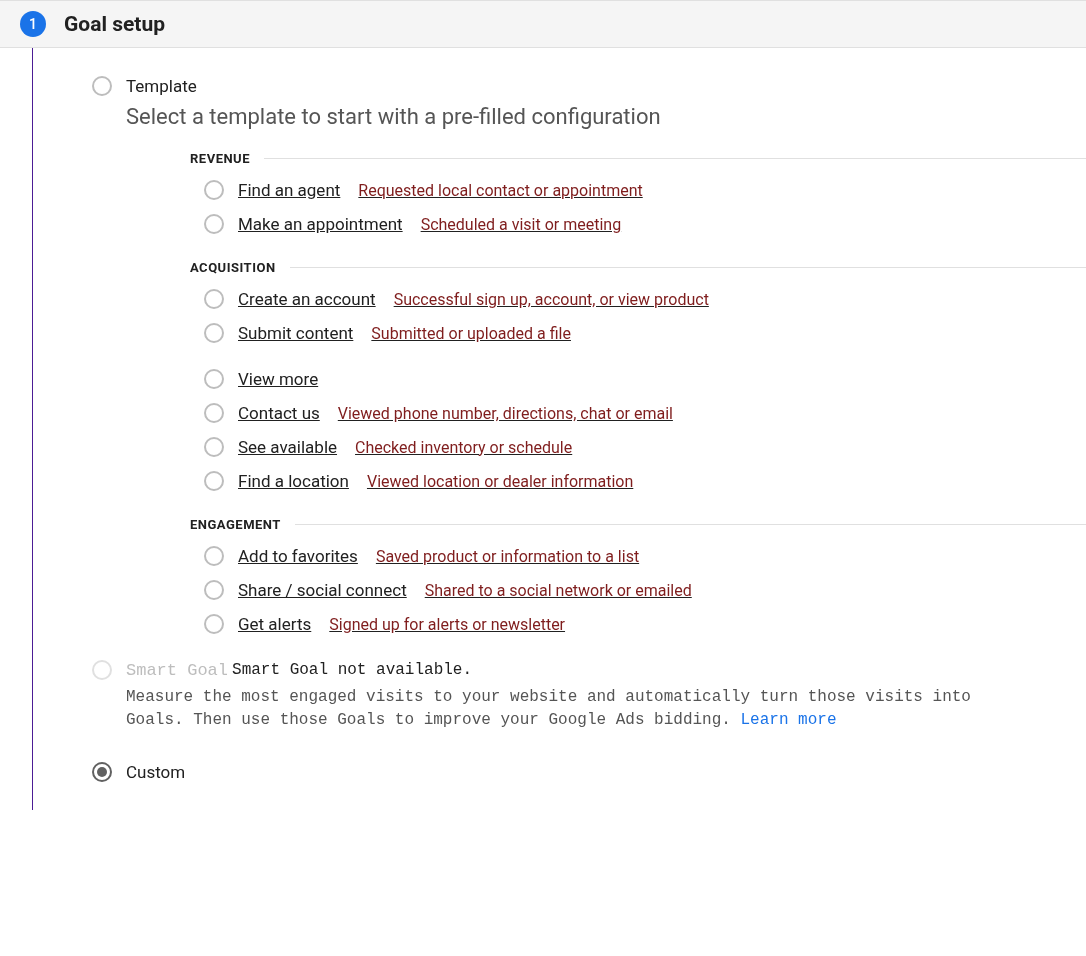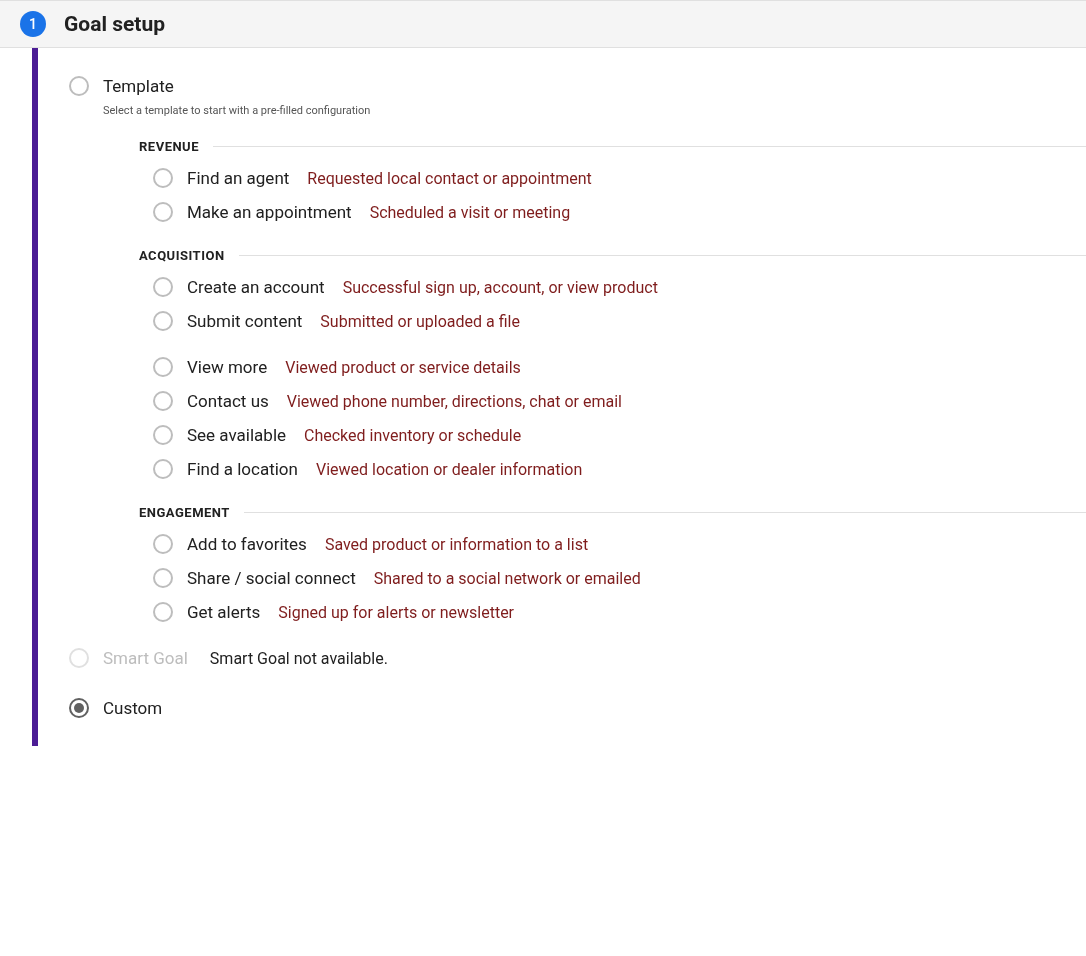--- a/index.html
+++ b/index.html
@@ -35,22 +35,22 @@
       font-weight: 500;
       margin-right: 18px;
     }
     .step-title {
       font-size: 21px;
       font-weight: 700;
       color: #212121;
     }
     .step-body {
       margin-left: 32px;
-      border-left: 6px solid #4c1d95;
-      padding: 28px 0 20px 31px;
+      border-left: 1px solid #4c1d95;
+      padding: 28px 0 20px 59px;
     }
     .radio-row {
       display: flex;
       align-items: center;
       margin-bottom: 8px;
     }
     .radio {
       width: 20px;
       height: 20px;
       border: 2px solid #bdbdbd;
@@ -79,26 +79,26 @@
     }
     .radio-label {
       font-size: 17px;
       font-weight: 400;
       color: #212121;
     }
     .radio-label.disabled {
       color: #bdbdbd;
     }
     .template-helper {
-      font-size: 11px;
+      font-size: 22px;
       color: #555;
       margin: 4px 0 22px 34px;
     }
     .groups {
-      margin-left: 70px;
+      margin-left: 98px;
     }
     .group {
       margin-bottom: 26px;
     }
     .group-header {
       display: flex;
       align-items: center;
       margin-bottom: 14px;
     }
     .group-title {
@@ -109,20 +109,21 @@
       text-transform: uppercase;
       margin-right: 14px;
     }
     .group-rule {
       flex: 1;
       height: 1px;
       background: #e0e0e0;
     }
     .group-items {
       margin-left: 14px;
+      text-decoration: underline;
     }
     .group-item {
       display: flex;
       align-items: center;
       margin-bottom: 14px;
     }
     .item-radio {
       width: 20px;
       height: 20px;
       border: 2px solid #bdbdbd;
@@ -136,29 +137,30 @@
       color: #212121;
       margin-right: 18px;
     }
     .item-desc {
       font-size: 16px;
       color: #7f1d1d;
     }
     .smart-section {
       margin: 8px 0 30px 0;
       max-width: 930px;
+      font-family: Liberation Mono, monospace;
     }
     .smart-row {
       display: flex;
       align-items: center;
     }
     .smart-unavail {
       font-size: 16px;
       color: #212121;
-      margin-left: 22px;
+      margin-left: 4px;
     }
     .smart-desc {
       font-size: 16px;
       color: #555;
       line-height: 1.45;
       margin: 6px 0 0 34px;
     }
     .learn-more {
       color: #1a73e8;
       cursor: pointer;
@@ -218,21 +220,20 @@
             <span class="item-label">Submit content</span>
             <span class="item-desc">Submitted or uploaded a file</span>
           </div>
         </div>
       </div>
       <div class="group">
         <div class="group-items">
           <div class="group-item">
             <span class="item-radio"></span>
             <span class="item-label">View more</span>
-            <span class="item-desc">Viewed product or service details</span>
           </div>
           <div class="group-item">
             <span class="item-radio"></span>
             <span class="item-label">Contact us</span>
             <span class="item-desc">Viewed phone number, directions, chat or email</span>
           </div>
           <div class="group-item">
             <span class="item-radio"></span>
             <span class="item-label">See available</span>
             <span class="item-desc">Checked inventory or schedule</span>
@@ -268,20 +269,23 @@
         </div>
       </div>
     </div>
 
   <div class="smart-section">
     <div class="smart-row">
       <span class="radio disabled"></span>
       <span class="radio-label disabled">Smart Goal</span>
       <span class="smart-unavail">Smart Goal not available.</span>
     </div>
+    <div class="smart-desc">
+      <span>Measure the most engaged visits to your website and automatically turn those visits into Goals. Then use those Goals to improve your Google Ads bidding. </span><span class="learn-more">Learn more</span>
+    </div>
   </div>
 
   <div class="radio-row custom-section">
     <span class="radio selected"></span>
     <span class="radio-label">Custom</span>
   </div>
 
 </div>
 
 </body></html>

